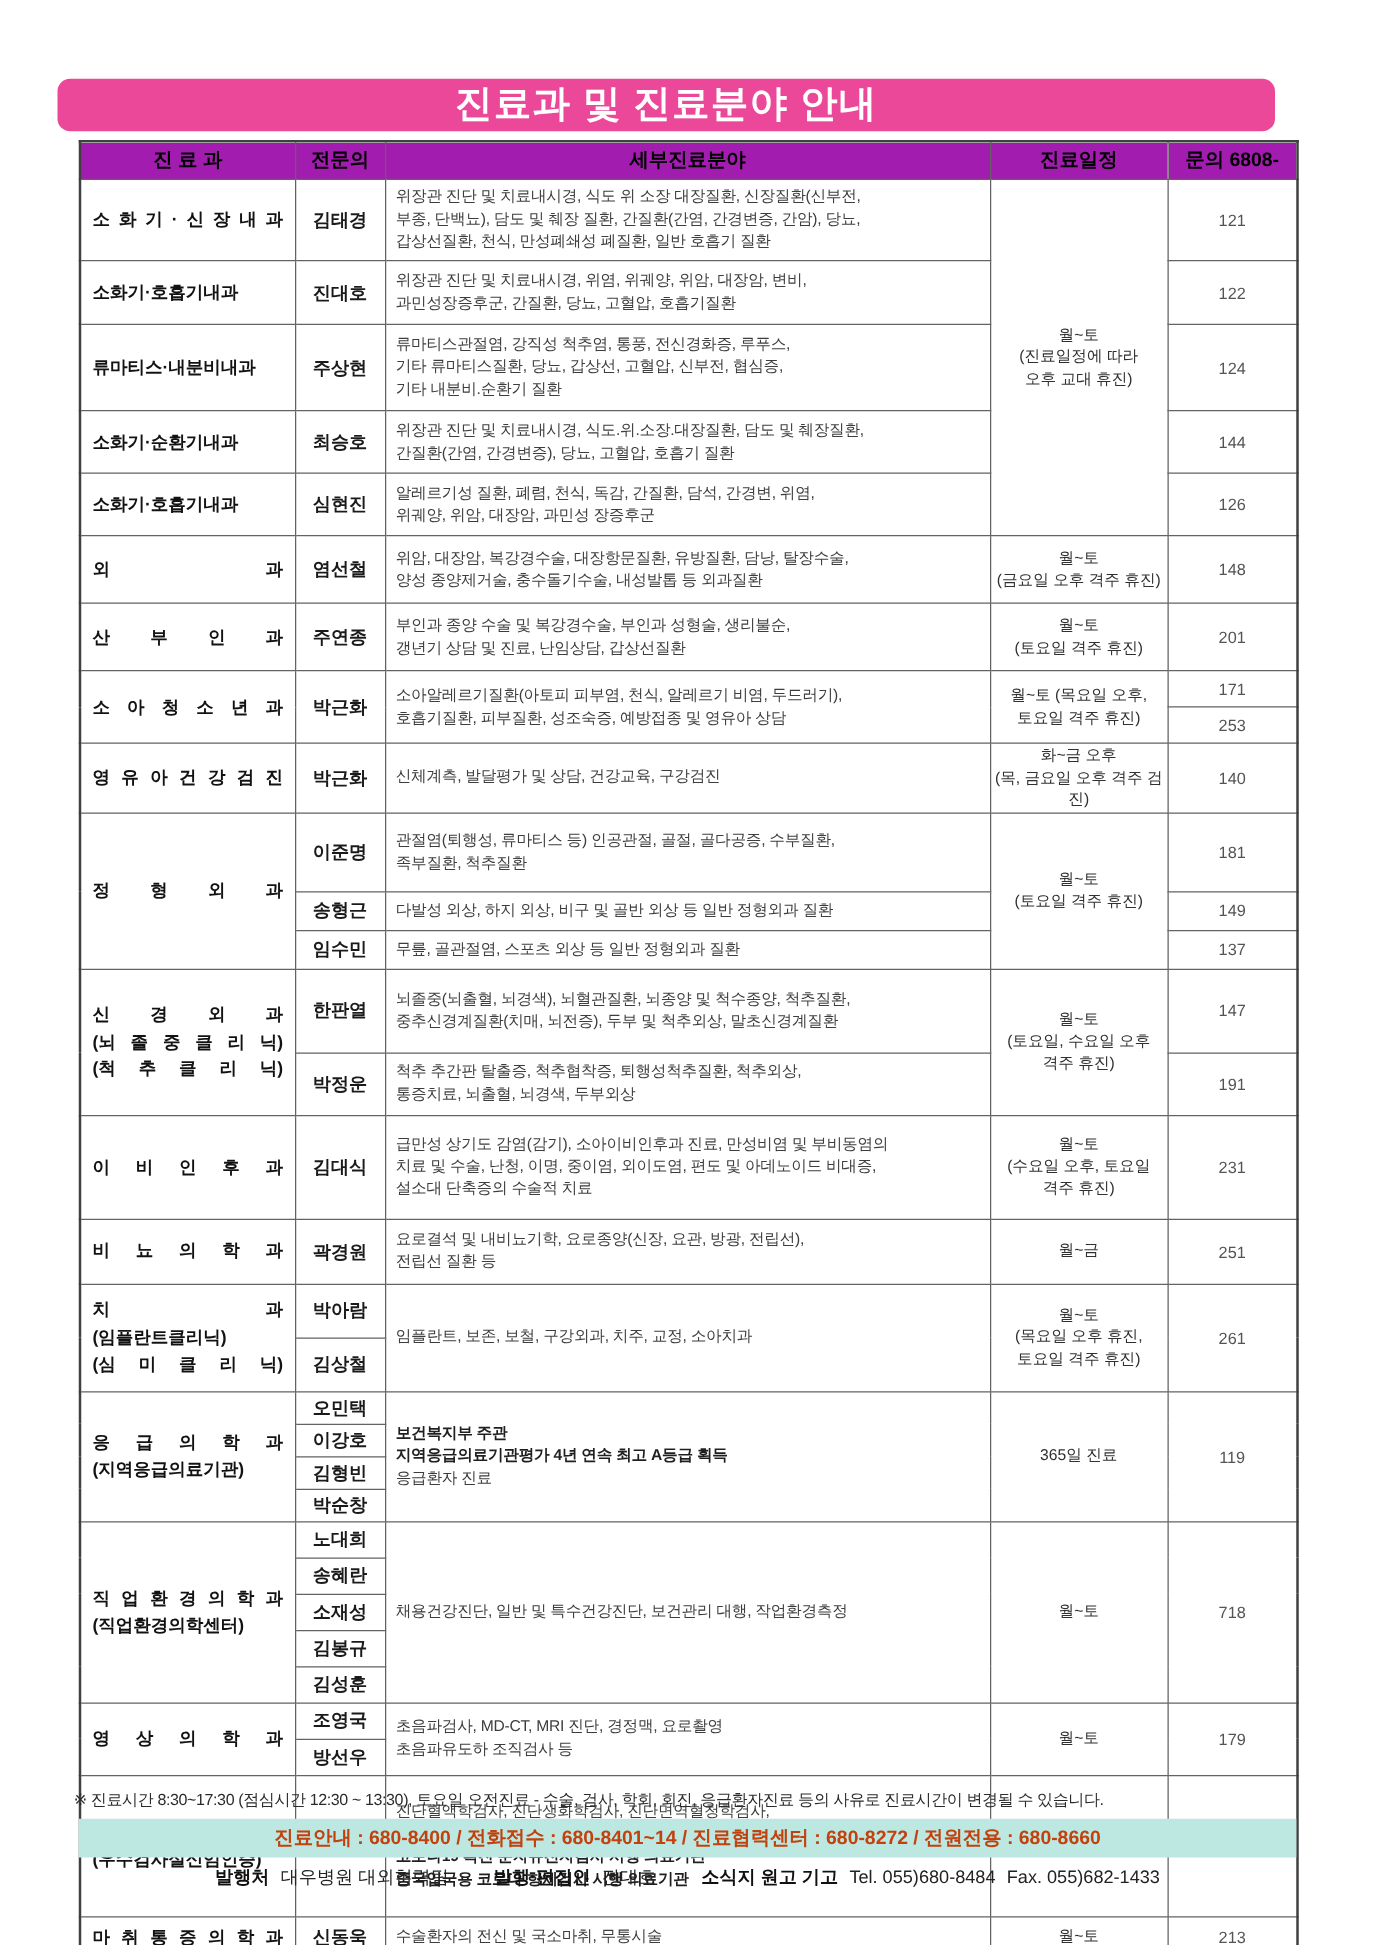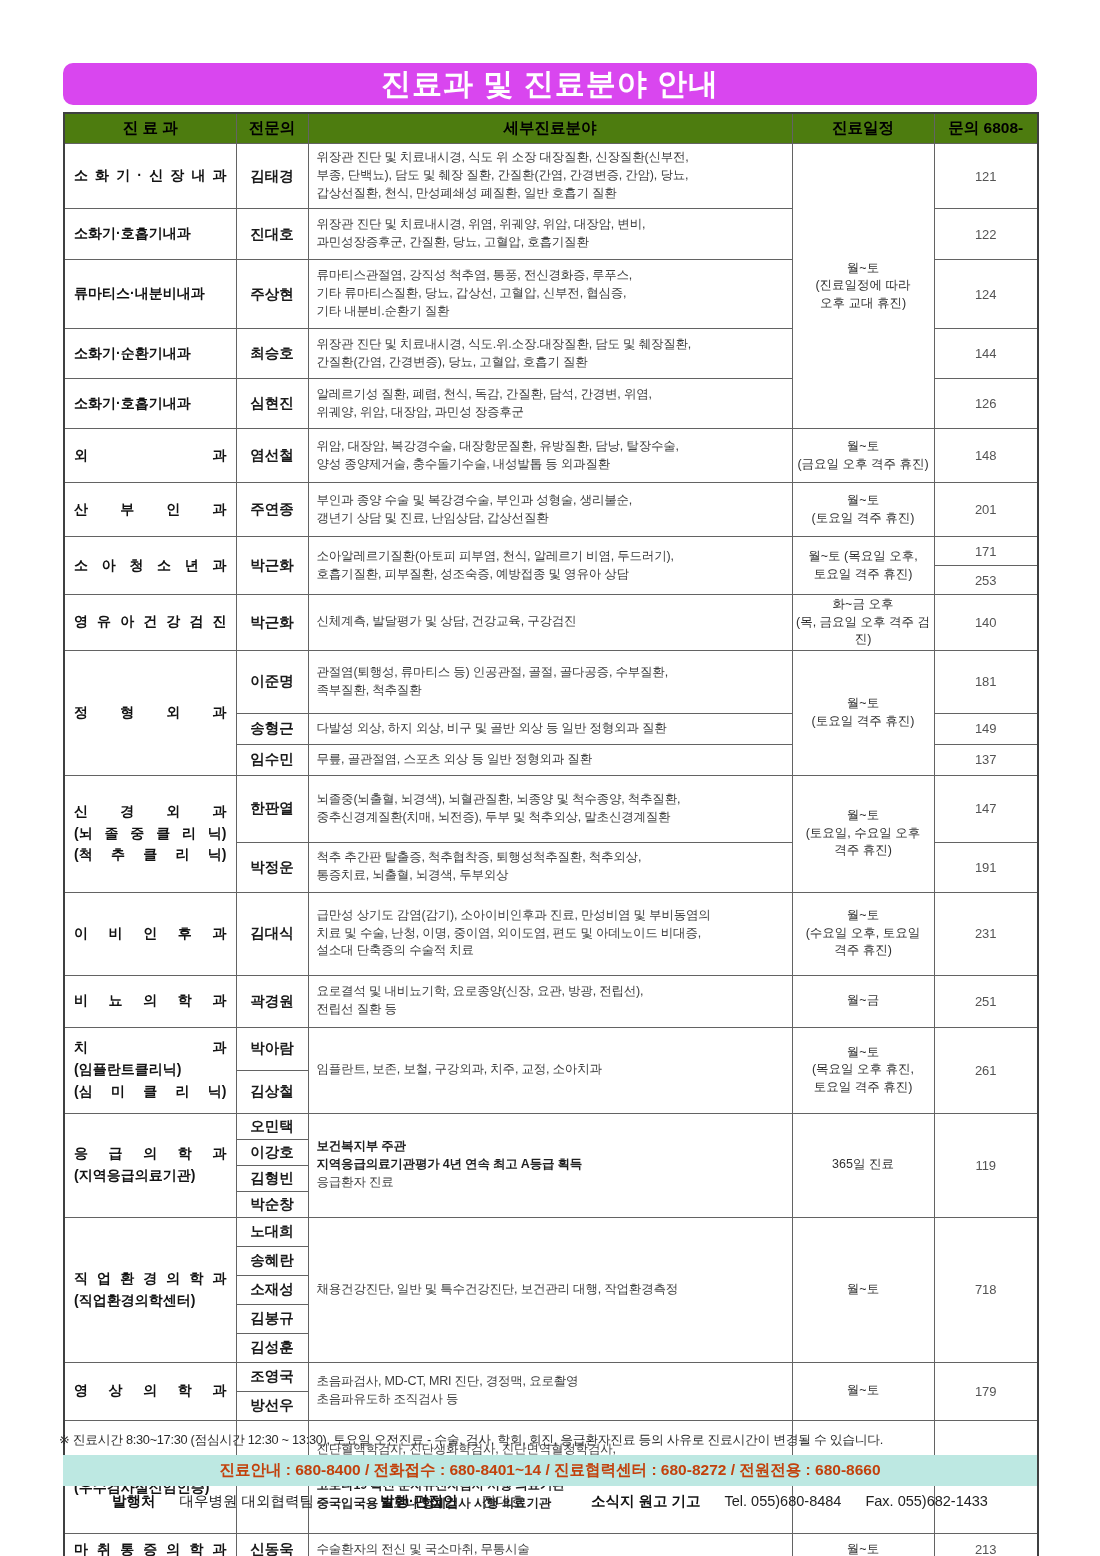--- a/index.html
+++ b/index.html
@@ -1,39 +1,39 @@
 <!DOCTYPE html>
 <html><head>
 <meta charset="utf-8">
 <style>
   html,body{margin:0;padding:0;background:#ffffff;}
   body{font-family:"Liberation Sans","DejaVu Sans",sans-serif;}
   .page{position:relative;width:1100px;height:1556px;background:#fff;overflow:hidden;}
-  .title-bar{position:absolute;left:63px;top:63px;width:974px;height:42px;background:#d946ef;
+  .title-bar{position:absolute;left:46px;top:63px;width:974px;height:42px;background:#ec4899;
     border-radius:10px;color:#fff;font-size:30px;font-weight:bold;text-align:center;line-height:42px;letter-spacing:1px;}
   table.main{position:absolute;left:63px;top:112px;width:974px;border-collapse:collapse;table-layout:fixed;
     border:2px solid #3f4041;}
   table.main th, table.main td{border:1px solid #636363;overflow:hidden;}
-  thead th{background:#4d7c0f;font-size:15.5px;font-weight:700;color:#000;height:27px;
+  thead th{background:#a21caf;font-size:15.5px;font-weight:700;color:#000;height:27px;
     border-bottom:2px solid #3f4041;border-top:2px solid #3f4041;}
   td.dept{font-size:14px;font-weight:700;color:#121212;text-align:justify;text-align-last:justify;
     text-justify:inter-character;white-space:pre-line;padding:2px 9px;line-height:1.55;vertical-align:middle;}
   td.doc{text-align:center;font-size:14.5px;font-weight:600;color:#1a1a1a;vertical-align:middle;padding:1px 2px;}
   td.detail{font-size:12.5px;color:#3d3d3d;line-height:1.42;white-space:pre-line;letter-spacing:-0.2px;
     padding:3px 8px;vertical-align:middle;}
   td.detail .b{display:block;font-weight:700;color:#1f1f1f;white-space:pre-line;}
   td.detail .n{display:block;white-space:pre-line;}
   td.sched{text-align:center;font-size:12.5px;color:#303030;white-space:pre-line;line-height:1.4;
     vertical-align:middle;padding:1px 2px;}
   td.tel{text-align:center;font-size:13px;color:#545454;vertical-align:middle;}
   .footnote{position:absolute;left:59px;top:1432px;width:970px;font-size:12.8px;color:#2b2b2b;letter-spacing:-0.3px;}
   .band{position:absolute;left:63px;top:1455px;width:974px;background:#bde8e2;text-align:center;
     font-size:15.5px;font-weight:700;color:#c2410c;padding:5px 0;}
   .publine{position:absolute;left:63px;top:1492px;width:974px;display:flex;justify-content:center;
-    align-items:baseline;gap:24px;font-size:14.5px;color:#222;}
+    align-items:baseline;gap:9px;font-size:14.5px;color:#222;}
   .publine .lbl{font-weight:700;color:#111;}
   .publine .sp{width:18px;}
   
   tr.h58 td{height:58px;} tr.h44 td{height:44px;} tr.h62 td{height:62px;} tr.h43 td{height:43px;}
   tr.h47 td{height:47px;} tr.h26 td{height:26px;} tr.h56 td{height:56px;} tr.h24 td{height:24px;}
   tr.h60 td{height:60px;} tr.h76 td{height:76px;} tr.h45 td{height:45px;} tr.h40 td{height:40px;}
   tr.h23 td{height:23px;} tr.h86 td{height:86px;} tr.h25 td{height:25px;}
 </style>
 </head>
 <body>

